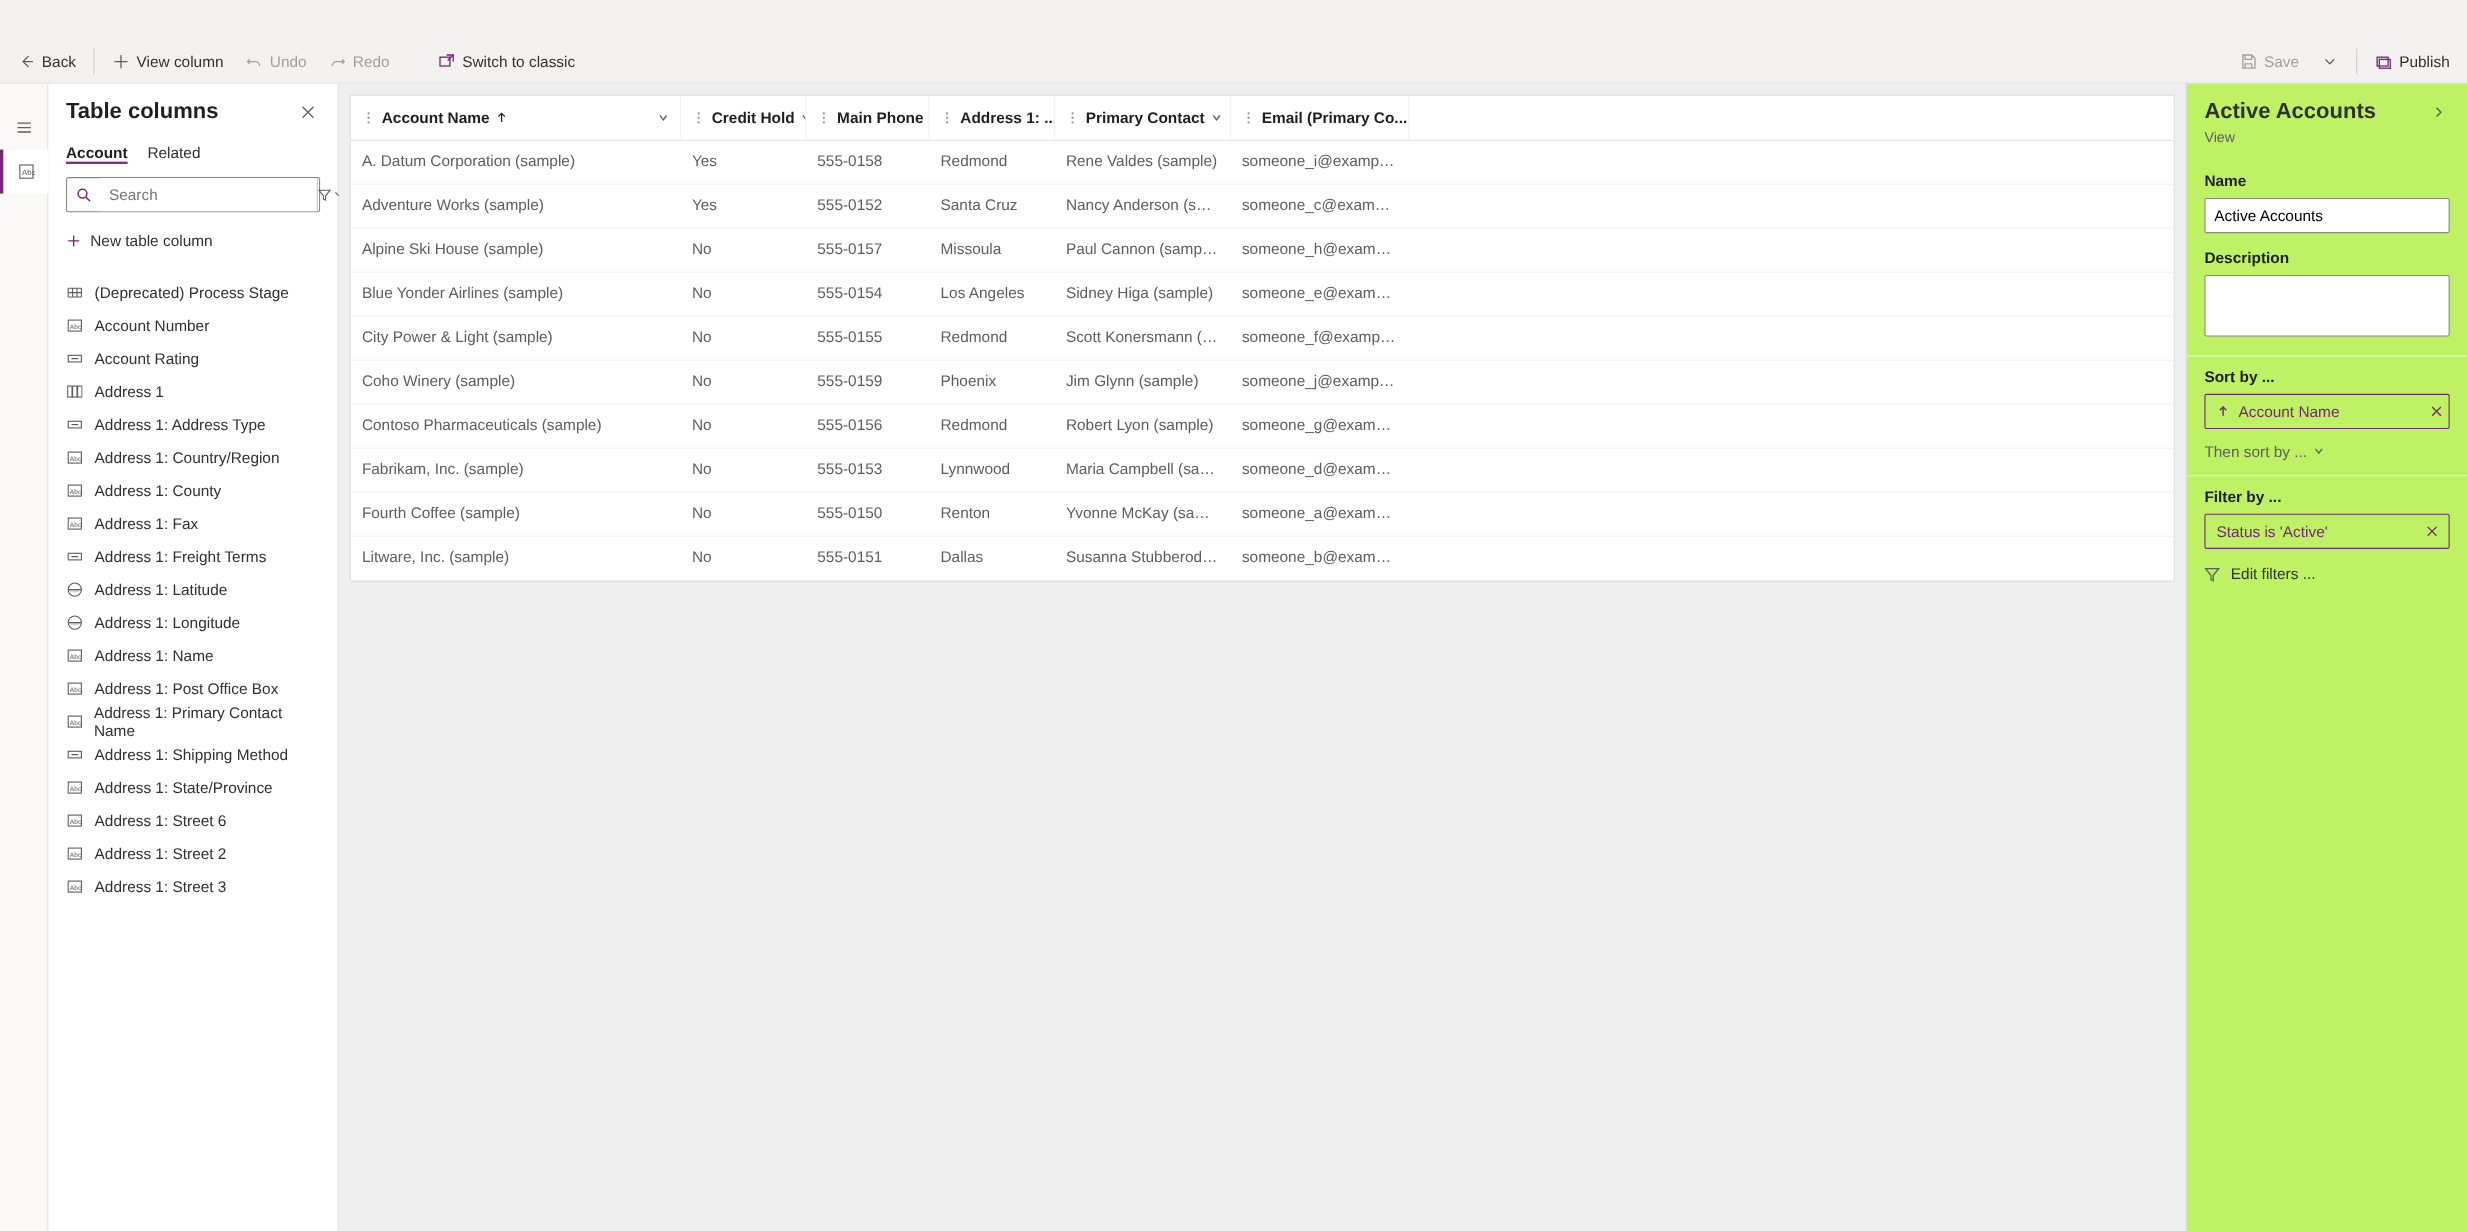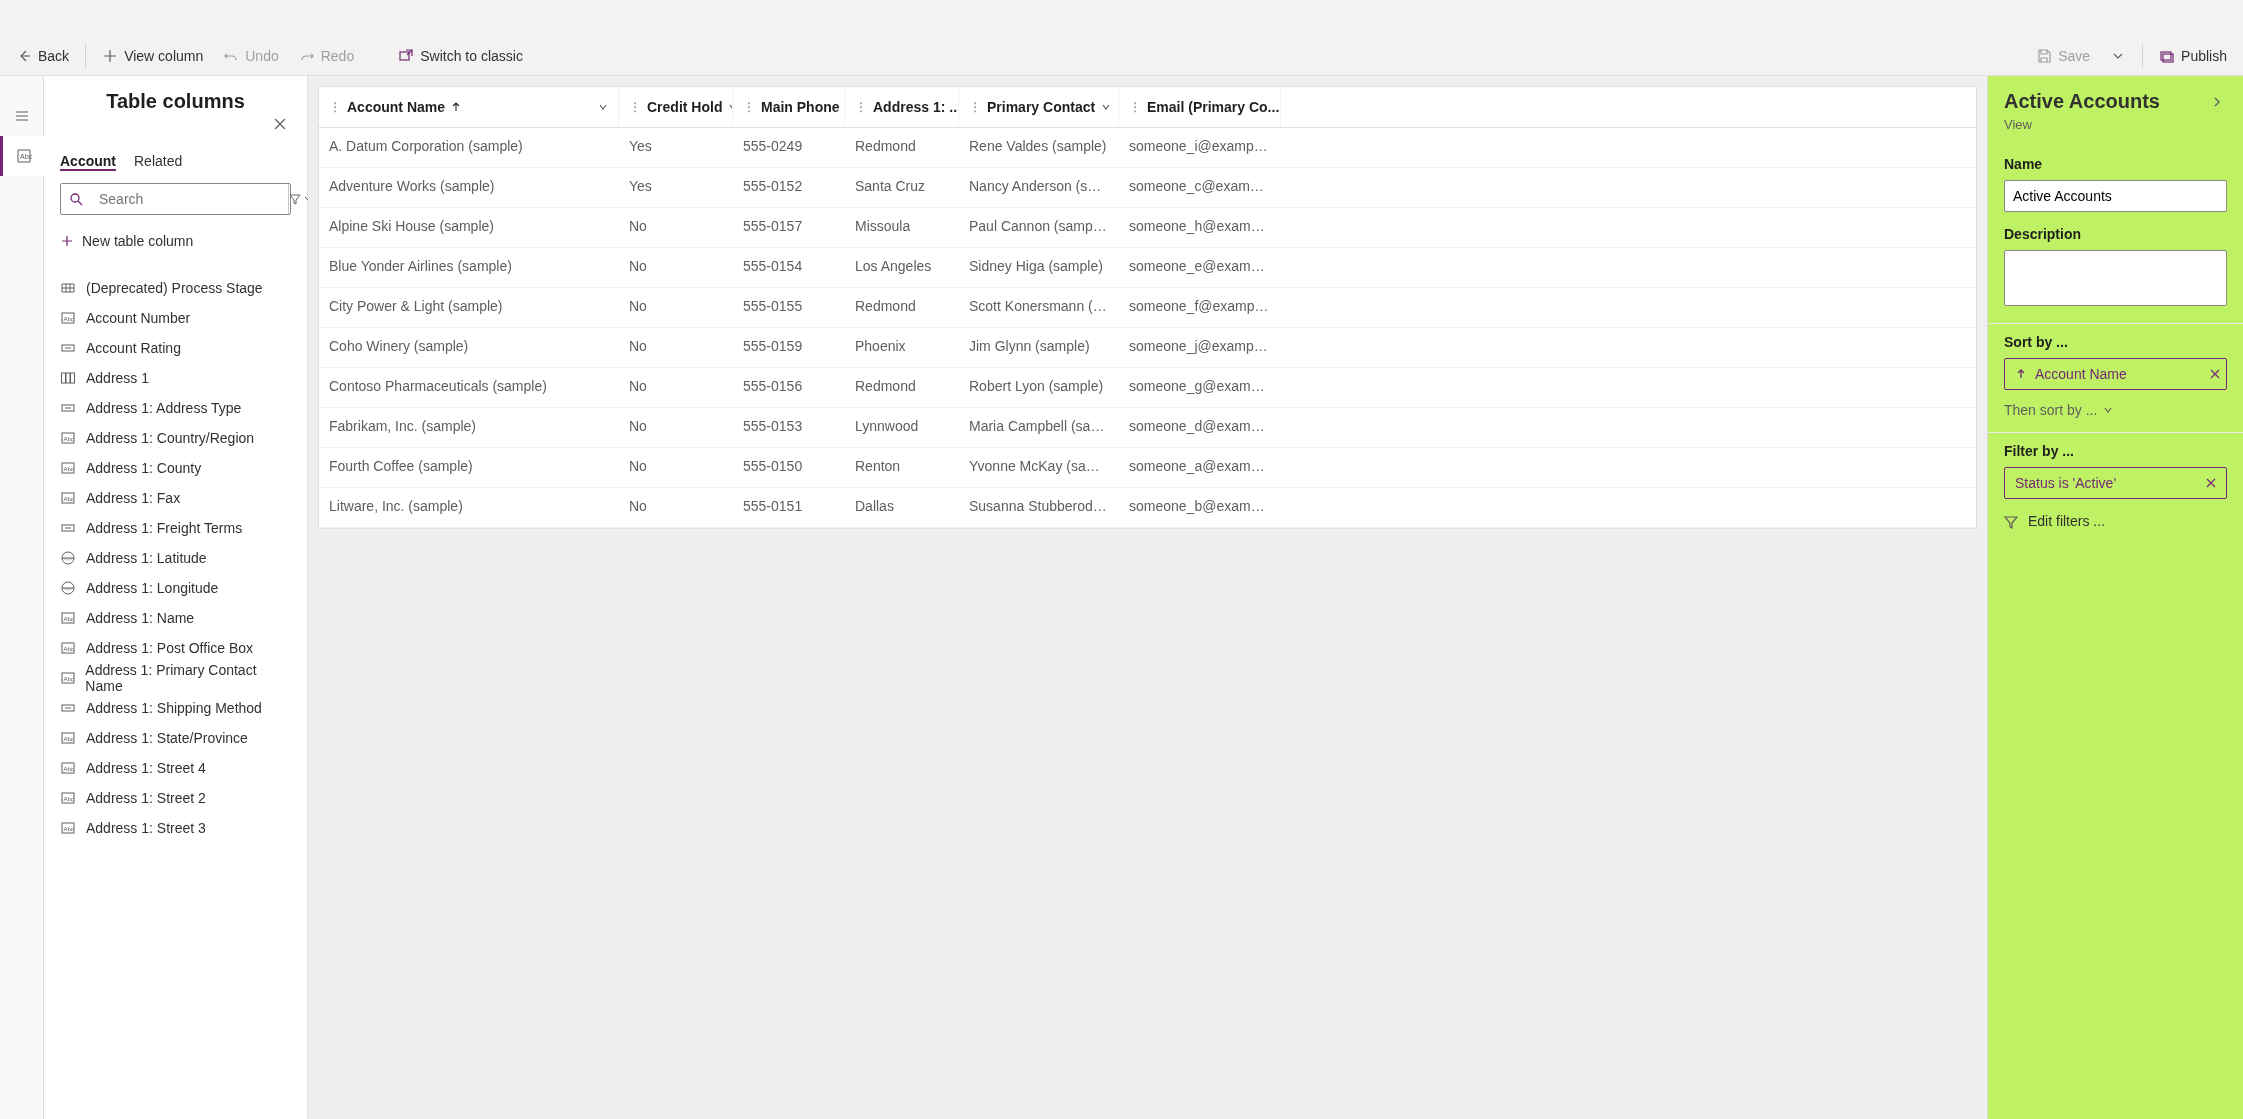--- a/index.html
+++ b/index.html
@@ -58,21 +58,21 @@
 
 
 .col-panel {
   width: 264px;
   background: #fff;
   border-right: 1px solid #e1dfdd;
   display: flex; flex-direction: column;
 }
 .col-panel-head {
   padding: 14px 16px 8px 16px;
-  display: flex; align-items: center; flex-direction: column;
+  display: flex; align-items: center;
 }
 .col-panel-title { font-size: 20px; font-weight: 600; color: #201f1e; }
 .col-panel-close { margin-left: auto; cursor: pointer; padding: 4px; }
 .col-tabs {
   display: flex; gap: 18px; padding: 10px 16px 0 16px;
 }
 .col-tab { padding-bottom: 0; cursor: pointer; }
 .col-tab.active {
   font-weight: 600; color: #201f1e;
   border-bottom: 2px solid #742774;
@@ -464,21 +464,21 @@
             </span>
             <span>Address 1: State/Province</span>
           </div>
           <div class="col-item">
             <span class="type-ic">
               <svg width="14" height="14" viewBox="0 0 14 14">
                 <rect x="1" y="2" width="12" height="10" fill="none" stroke="#605e5c"></rect>
                 <text x="2.5" y="10" font-size="6" fill="#605e5c">Abc</text>
               </svg>
             </span>
-            <span>Address 1: Street 4</span>
+            <span>Address 1: Street 6</span>
           </div>
           <div class="col-item">
             <span class="type-ic">
               <svg width="14" height="14" viewBox="0 0 14 14">
                 <rect x="1" y="2" width="12" height="10" fill="none" stroke="#605e5c"></rect>
                 <text x="2.5" y="10" font-size="6" fill="#605e5c">Abc</text>
               </svg>
             </span>
             <span>Address 1: Street 2</span>
           </div>
@@ -543,21 +543,21 @@
         <div class="gh-cell c-em">
           <span class="grip">⋮</span>
           <span>Email (Primary Co...</span>
 
         </div>
       </div>
       <div class="grid-body" id="grid-body">
           <div class="gr-row">
             <div class="gr-cell c-an">A. Datum Corporation (sample)</div>
             <div class="gr-cell c-ch">Yes</div>
-            <div class="gr-cell c-mp">555-0249</div>
+            <div class="gr-cell c-mp">555-0158</div>
             <div class="gr-cell c-a1">Redmond</div>
             <div class="gr-cell c-pc">Rene Valdes (sample)</div>
             <div class="gr-cell c-em">someone_i@example.com</div>
           </div>
           <div class="gr-row">
             <div class="gr-cell c-an">Adventure Works (sample)</div>
             <div class="gr-cell c-ch">Yes</div>
             <div class="gr-cell c-mp">555-0152</div>
             <div class="gr-cell c-a1">Santa Cruz</div>
             <div class="gr-cell c-pc">Nancy Anderson (sample)</div>

